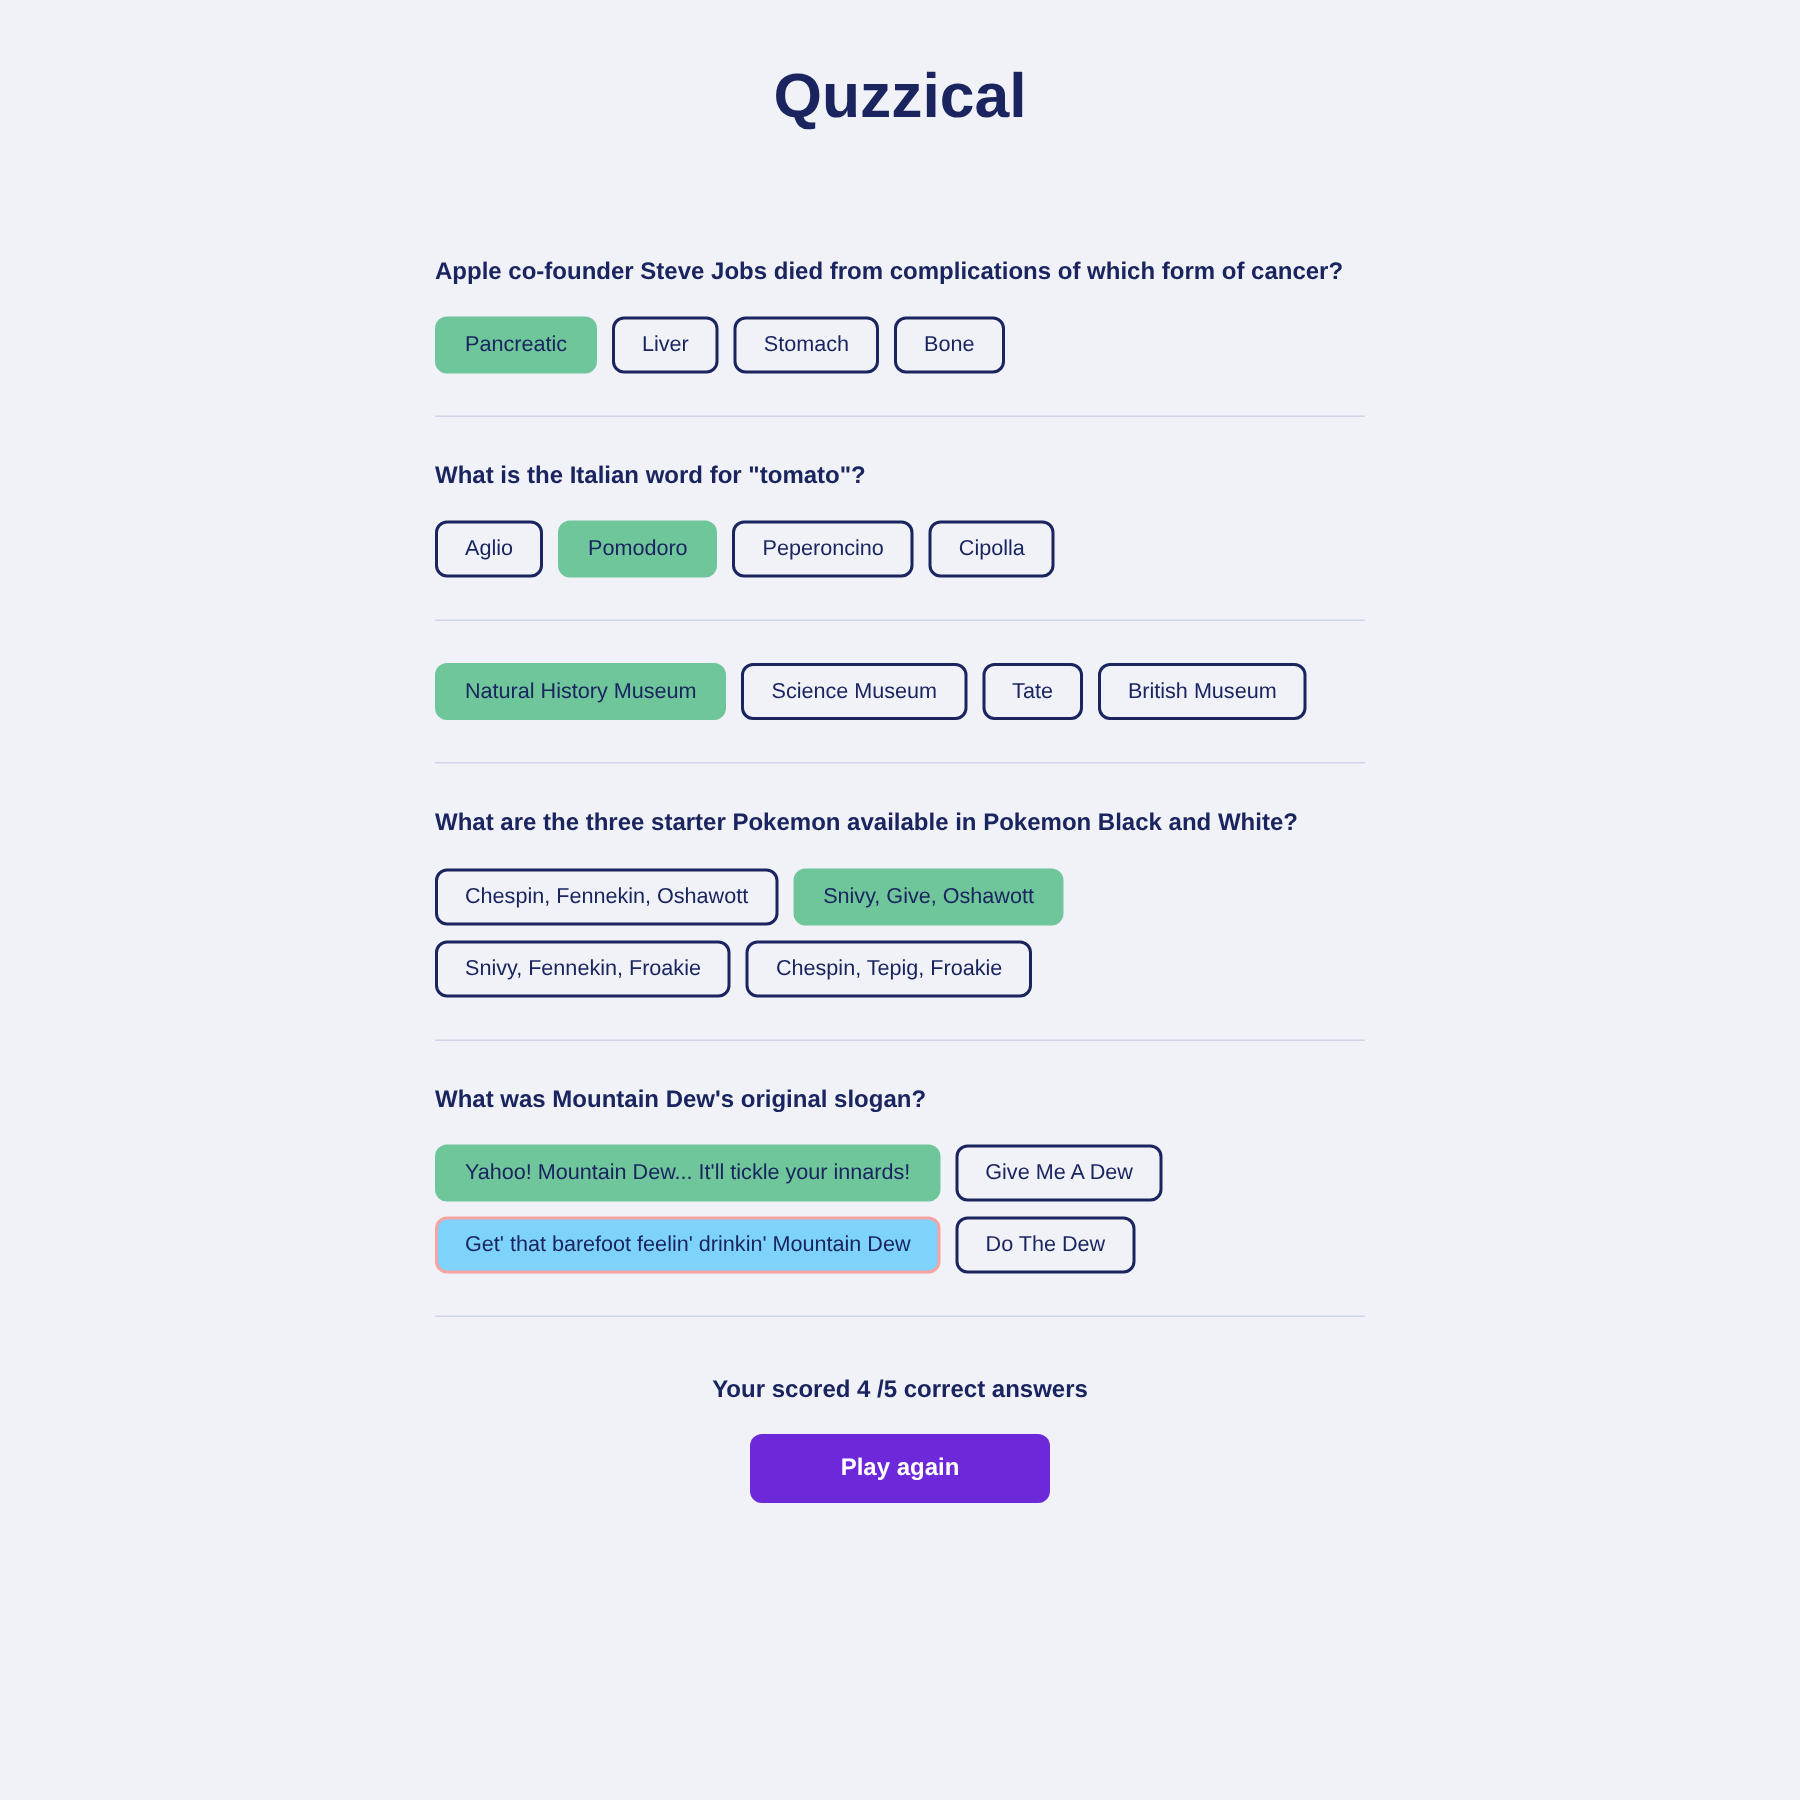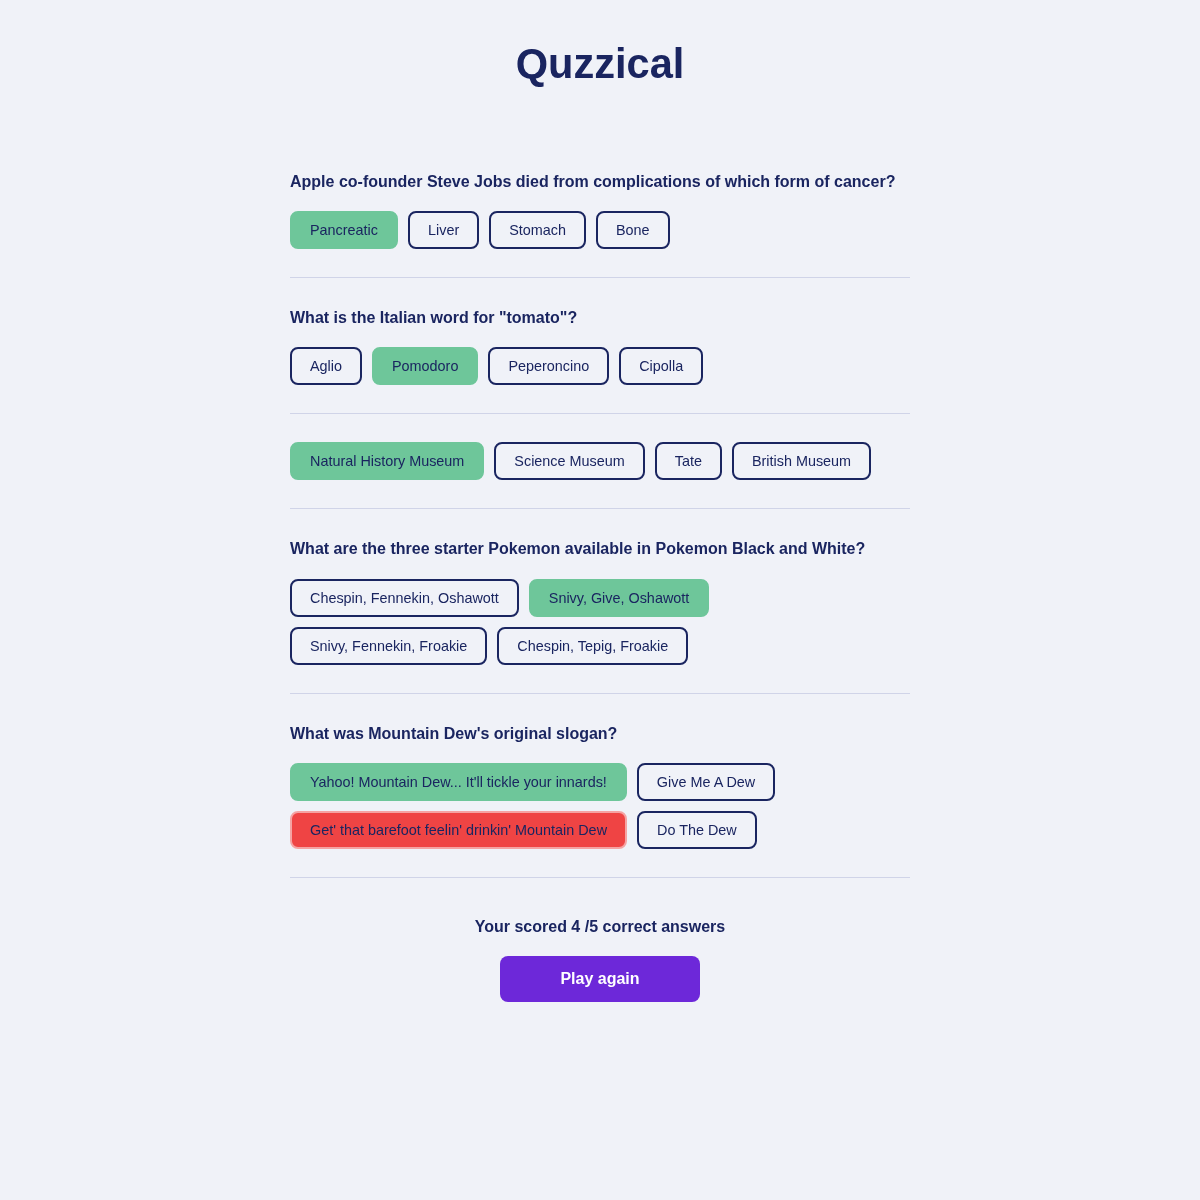--- a/index.html
+++ b/index.html
@@ -58,21 +58,21 @@
       color: #1a2560;
     }
 
     .answer-btn.selected-correct {
       background-color: #6ec69a;
       border-color: #6ec69a;
       color: #1a2560;
     }
 
     .answer-btn.selected-wrong {
-      background-color: #ef4444;
+      background-color: #7dd3fc;
       border-color: #f5a3a3;
       color: #1a2560;
     }
 
     .score-section {
       text-align: center;
       padding: 40px 0 20px;
     }
 
     .score-text {

